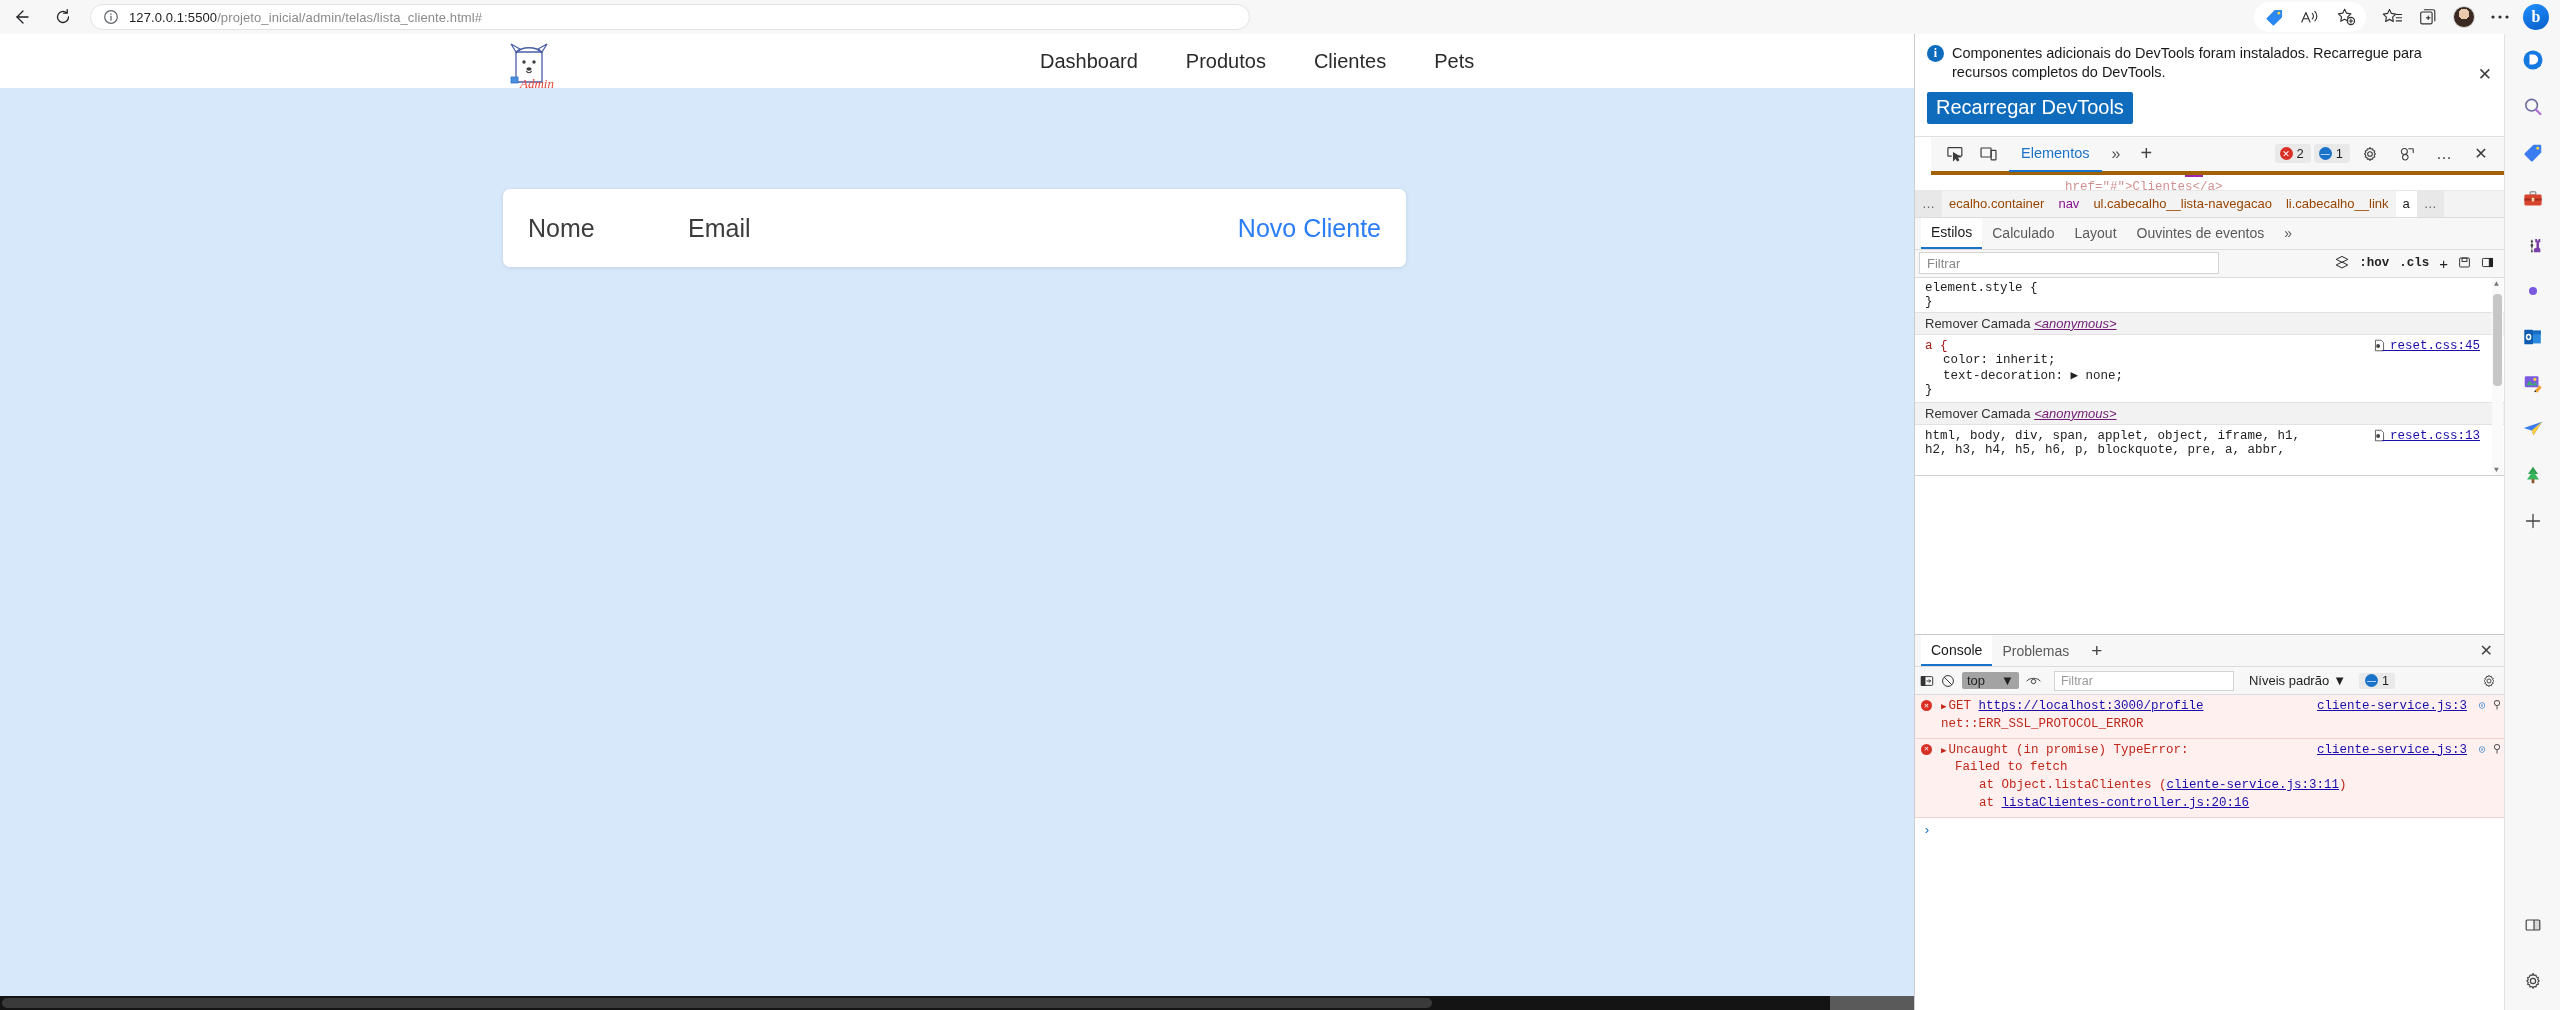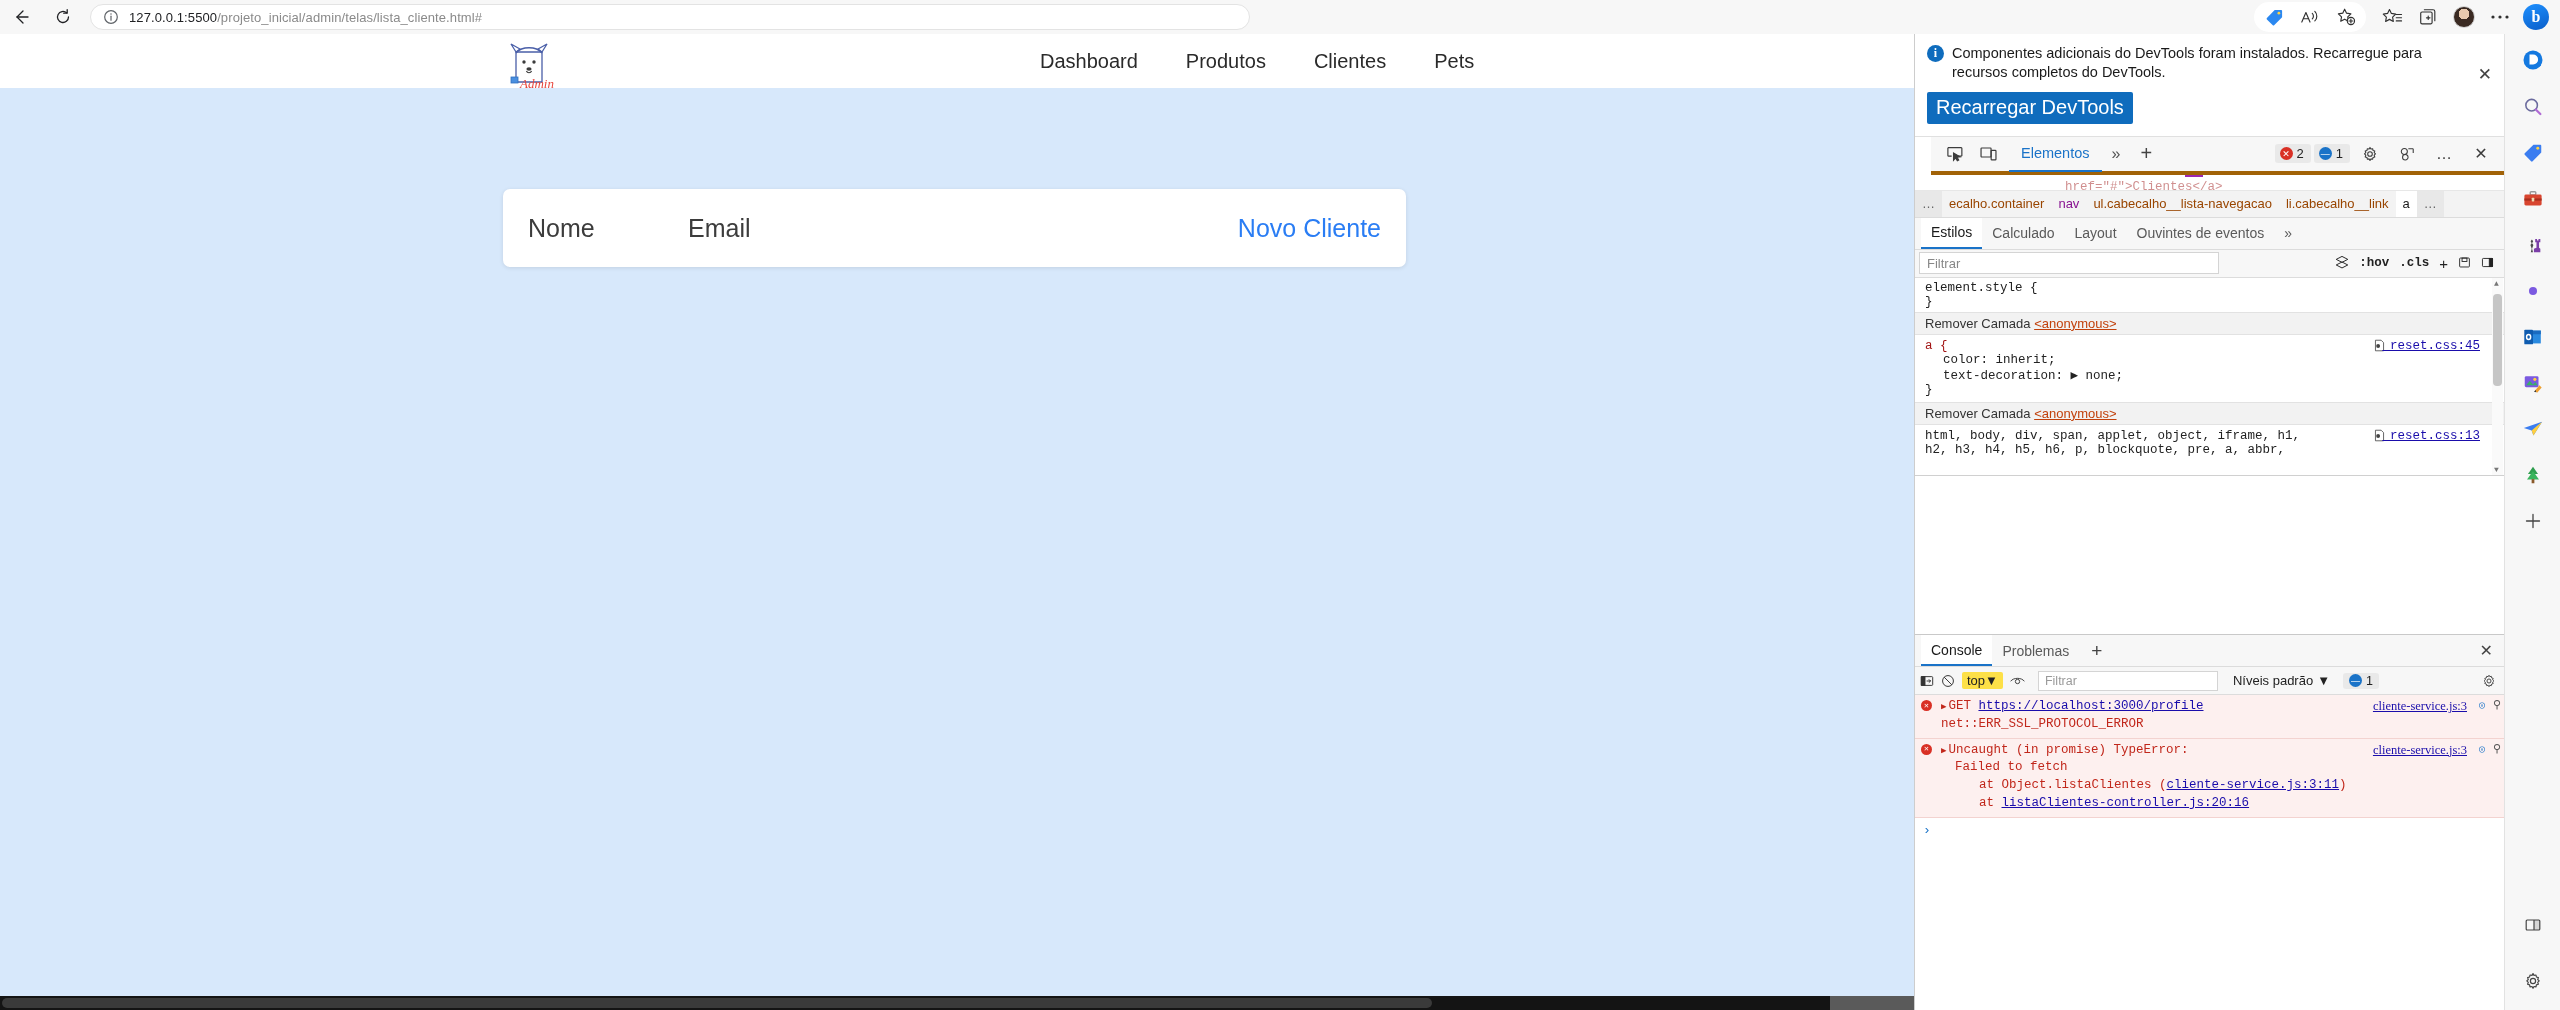--- a/index.html
+++ b/index.html
@@ -333,21 +333,21 @@
   }
   .css-block { padding: 3px 8px 3px 10px; }
   .css-sep {
     background: #f2f2f2;
     border-top: 1px solid #e2e2e2;
     border-bottom: 1px solid #e2e2e2;
     padding: 3px 10px;
     font-family: "Liberation Sans", sans-serif;
     font-size: 13px; color: #333;
   }
-  .css-sep a { color: #c2410c; }
+  .css-sep a { color: #701a75; font-style: italic; }
   .css-rule { position: relative; padding: 4px 10px 5px 10px; }
   .css-src {
     position: absolute; right: 24px; top: 4px;
     color: #1a0dab; text-decoration: underline;
     font-size: 12.5px;
   }
   .css-src-icon { position: absolute; right: 118px; top: 4px; font-size: 12px; }
   .prop { padding-left: 18px; }
   .prop-name { color: #222; }
   .prop-val { color: #222; }
@@ -392,23 +392,23 @@
 
   #dt-console-toolbar {
     height: 28px;
     display: flex; align-items: center;
     background: #f7f7f7;
     border-bottom: 1px solid #dcdcdc;
     padding: 0 5px; gap: 7px;
   }
   .ctb { font-size: 14px; color: #333; display: flex; align-items: center; }
   #ctx-select {
-    background: #fde047; border-radius: 2px;
+    background: #a3a3a3; border-radius: 2px;
     padding: 1px 5px; font-size: 13px; color: #222;
-    display: flex; align-items: center; gap: 0;
+    display: flex; align-items: center; gap: 16px;
   }
   #console-filter {
     width: 180px; height: 20px; background: #fff;
     border: 1px solid #d4d4d4; font-size: 12.5px; color: #9a9a9a;
     display: flex; align-items: center; padding-left: 6px;
     margin-left: 6px;
   }
   #levels-select { font-size: 13px; color: #222; display: flex; align-items: center; gap: 4px; margin-left: 8px; }
   #console-msgcount {
     display: flex; align-items: center; gap: 4px;
@@ -432,21 +432,21 @@
   .log-entry .xicon {
     position: absolute; left: 6px; top: 5px;
     width: 11px; height: 11px; border-radius: 50%;
     background: #d93025; color: #fff; font-size: 8px;
     display: flex; align-items: center; justify-content: center;
   }
   .log-entry .tri { color: #c1271b; font-size: 9px; margin-right: 2px; }
   .log-entry a { color: #1a0dab; text-decoration: underline; }
   .log-entry .src {
     position: absolute; right: 38px; top: 3px;
-    color: #1a0dab; text-decoration: underline; font-family: Liberation Serif, serif;
+    color: #1a0dab; text-decoration: underline;
   }
   .log-entry .mini1 { position: absolute; right: 20px; top: 4px; font-size: 10px; color: #1a73c8; }
   .log-entry .mini2 { position: absolute; right: 4px; top: 3px; font-size: 11px; color: #555; }
   .log-entry .indent1 { padding-left: 14px; }
   .log-entry .indent2 { padding-left: 38px; }
   #console-prompt {
     padding: 5px 8px; color: #1a73c8; font-family: "Liberation Mono", monospace;
     font-size: 13px;
   }
 

